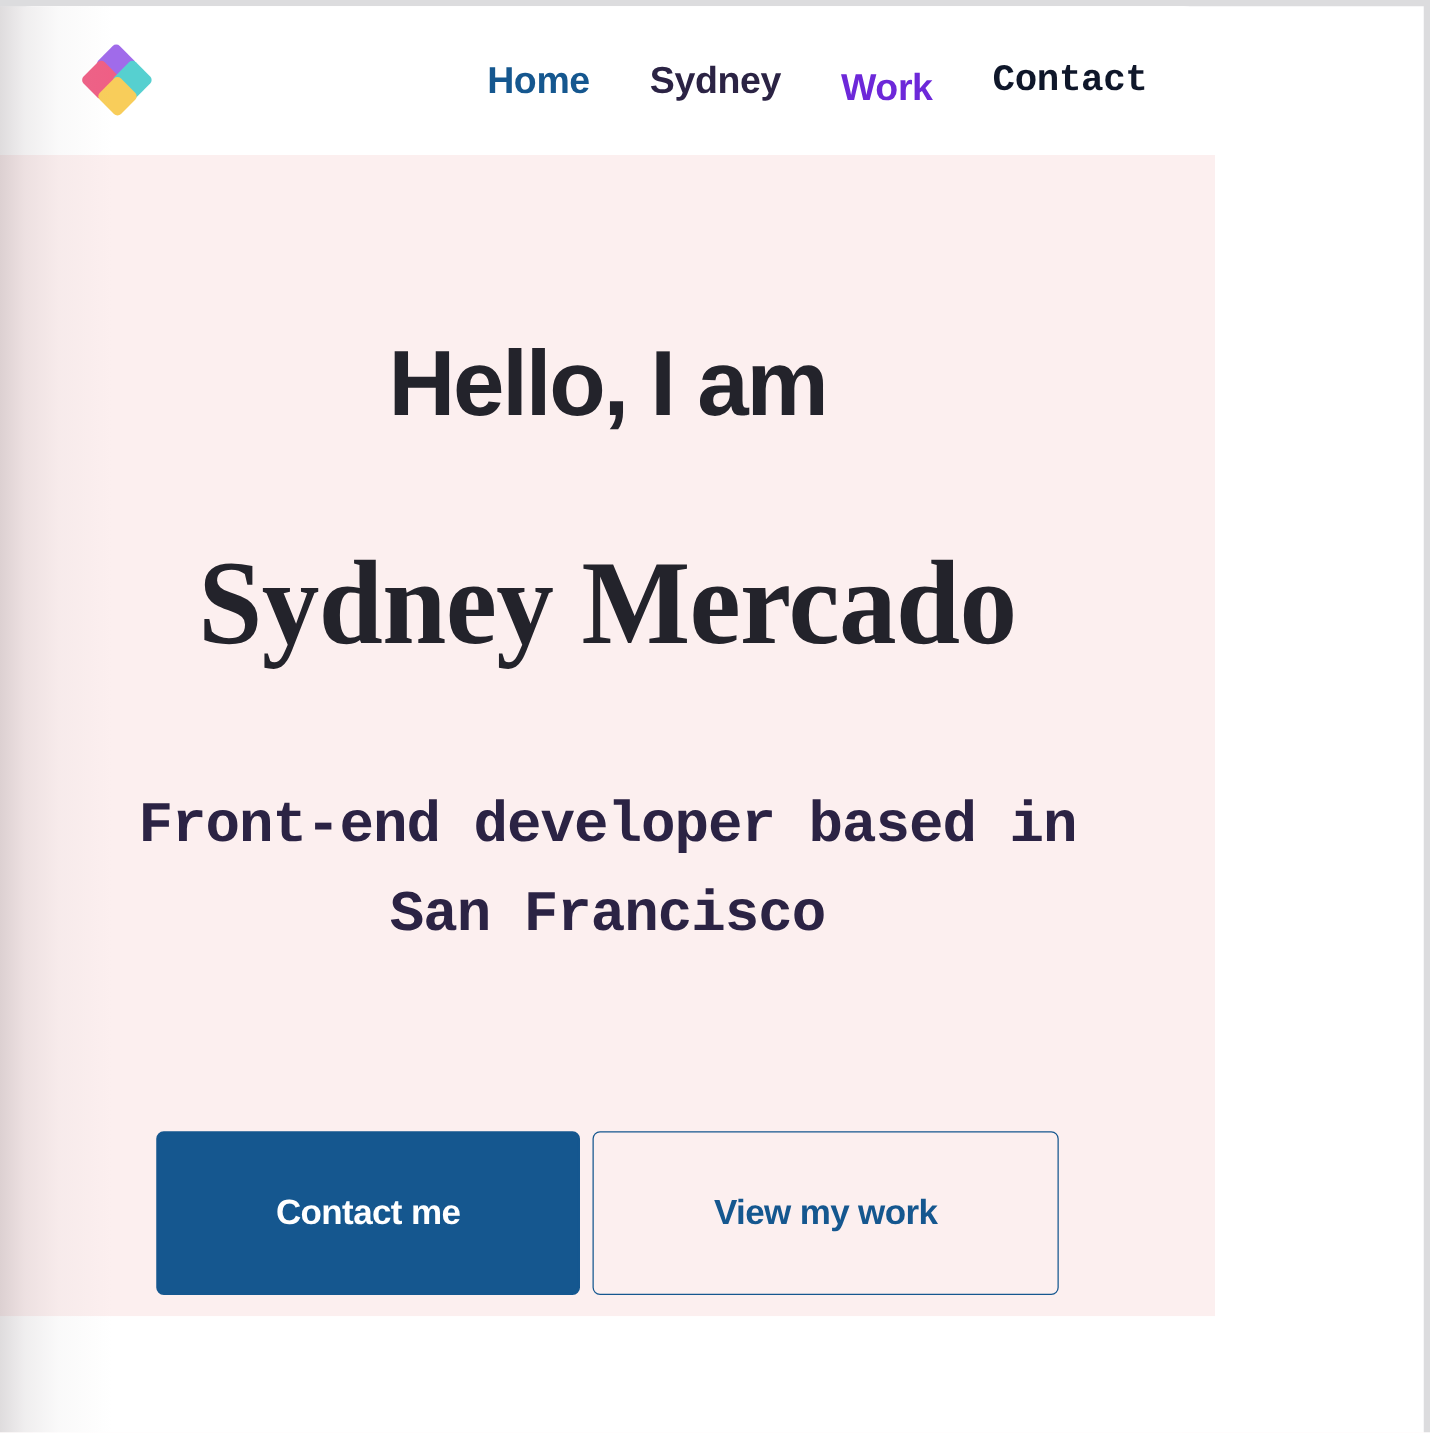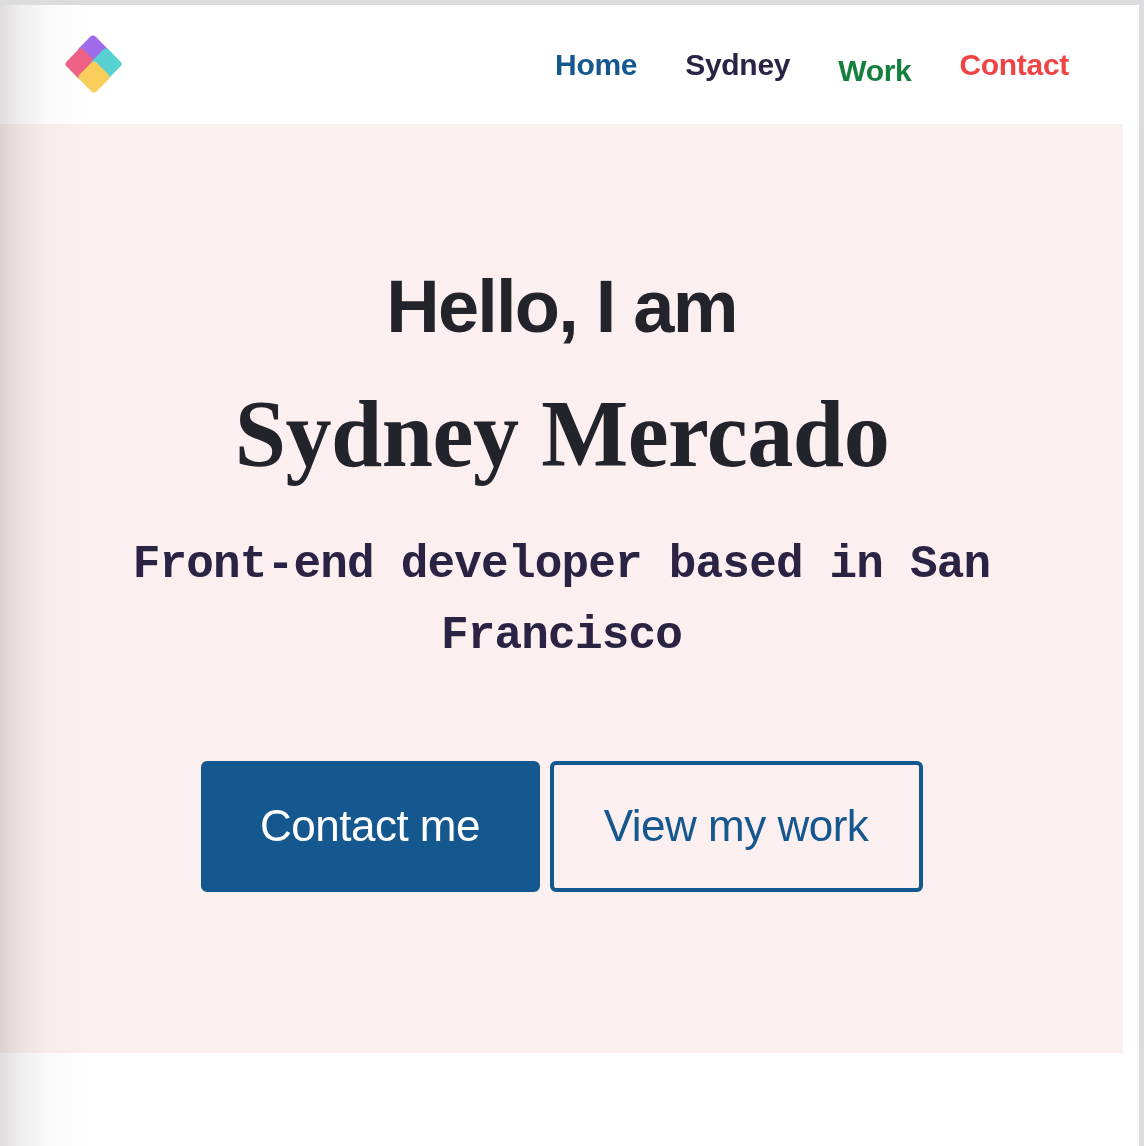--- a/index.html
+++ b/index.html
@@ -47,21 +47,21 @@
                 rgba(180,175,178,0.07) 52%,
                 rgba(255,255,255,0.0) 100%);
     pointer-events: none;
     z-index: 40;
   }
 
   
   #page {
     position: absolute;
     top: 5px; left: 0;
-    width: 1123px;
+    width: 972px;
     height: 1141px;
     background: #ffffff;
     overflow: hidden;
     border-radius: 26px;
   }
 
   
   .site-header {
     position: relative;
     height: 119px;
@@ -111,20 +111,21 @@
   .nav-link.is-active { color: #15578f; }
 
   
   .hero {
     height: 929px;
     background: #fcefef;
     display: flex;
     flex-direction: column;
     align-items: center;
     padding: 0 80px;
+    gap: 48px;
   }
 
   .hero-greeting {
     margin-top: 146px;
     font-family: "Liberation Sans", sans-serif;
     font-size: 74px;
     font-weight: 700;
     letter-spacing: -1.8px;
     line-height: 1.0;
     color: #23232b;
@@ -157,42 +158,42 @@
 
   .hero-actions {
     margin-top: 88px;
     display: flex;
     align-items: stretch;
     gap: 10px;
   }
 
   .btn {
     font-family: "Liberation Sans", sans-serif;
-    font-size: 44px;
-    font-weight: 400;
+    font-size: 28px;
+    font-weight: 700;
     letter-spacing: -0.5px;
     border-radius: 6px;
     cursor: pointer;
     display: flex;
     align-items: center;
     justify-content: center;
     white-space: nowrap;
     height: 131px;
   }
   .btn-primary {
     width: 339px;
     background: #15578f;
     color: #ffffff;
     border: 2px solid #15578f;
   }
   .btn-secondary {
     width: 373px;
     background: transparent;
     color: #15578f;
-    border: 4px solid #4d7c0f;
+    border: 1px solid #4d7c0f;
   }
 
   
   .below-fold {
     height: 93px;
     background: #ffffff;
   }
 </style>
 </head>
 <body>
@@ -209,22 +210,22 @@
       <div class="logo">
         <span class="dia dia-purple" style="background: rgb(160, 107, 234);"></span>
         <span class="dia dia-pink" style="background: rgb(239, 95, 133);"></span>
         <span class="dia dia-teal" style="background: rgb(86, 208, 208);"></span>
         <span class="dia dia-yellow" style="background: rgb(248, 205, 90);"></span>
       </div>
 
       <nav class="site-nav">
         <a class="nav-link is-active" href="#" style="color: rgb(21, 87, 143);">Home</a>
         <a class="nav-link" href="#" style="color: rgb(43, 35, 68);">Sydney</a>
-        <a class="nav-link" href="#" style="color: #15803d; margin-top: 12px;">Work</a>
-        <a class="nav-link" href="#" style="color: #ef4444;">Contact</a>
+        <a class="nav-link" href="#" style="color: #6d28d9; margin-top: 12px;">Work</a>
+        <a class="nav-link" href="#" style="color: #0f172a; font-family: Liberation Mono, monospace;">Contact</a>
       </nav>
 
     </header>
 
     <section class="hero" style="background: rgb(252, 239, 239);">
 
       <h2 class="hero-greeting" style="color: rgb(35, 35, 43);">Hello, I am</h2>
 
       <h1 class="hero-name" style="color: rgb(35, 35, 43);">Sydney Mercado</h1>
 

